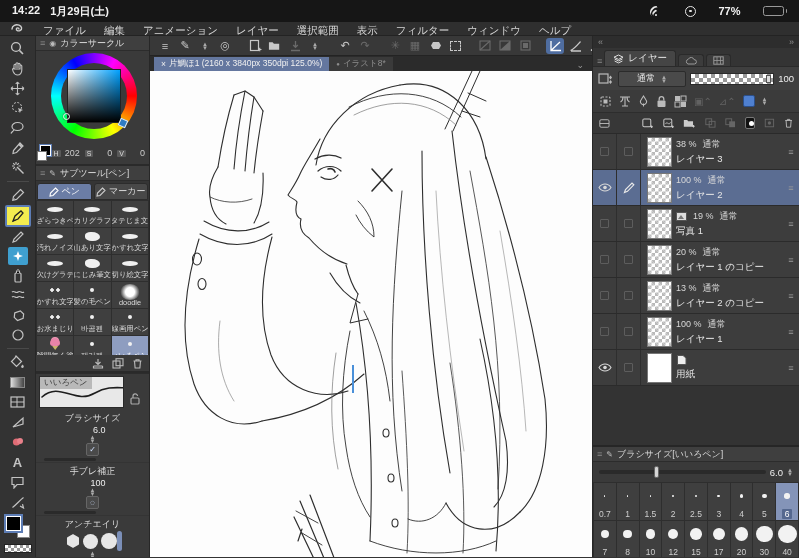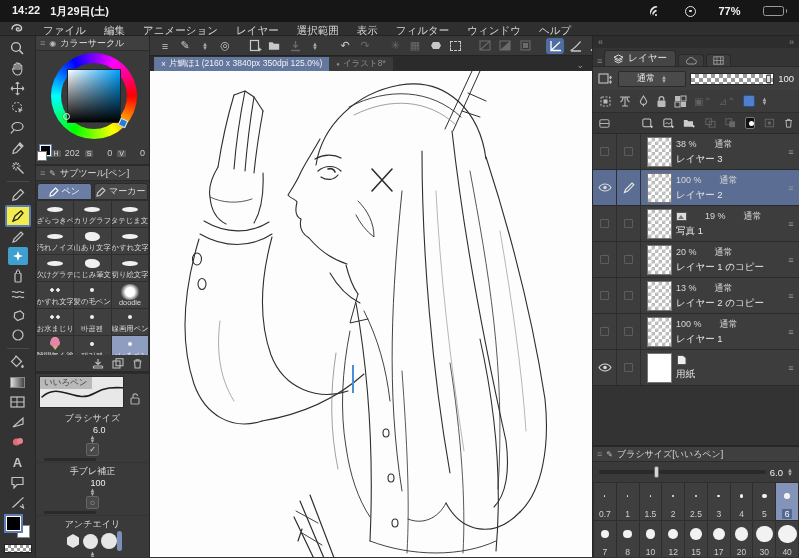--- a/index.html
+++ b/index.html
@@ -146,21 +146,21 @@
   .lrow { height:36px; display:flex; align-items:stretch; border-bottom:1px solid #2b2b2b; background:#3d3d3d; }
   .lrow.selected { background:#5b6d92; }
   .lrow .eyecol { width:24px; border-right:1px solid #2e2e2e; display:flex; align-items:center; justify-content:center; color:#cfcfcf; font-size:11px;}
   .lrow .pencol { width:24px; border-right:1px solid #2e2e2e; display:flex; align-items:center; justify-content:center;}
   .lrow .thumb { width:25px; height:30px; margin:3px 4px 3px 6px; border:1px solid #777; background:#fff; position:relative;}
   .lrow .thumb.checker { background:
       linear-gradient(45deg,#b9b9b9 25%,transparent 25%,transparent 75%,#b9b9b9 75%),
       linear-gradient(45deg,#b9b9b9 25%,transparent 25%,transparent 75%,#b9b9b9 75%);
     background-color:#fff; background-size:7px 7px; background-position:0 0,3.5px 3.5px;}
   .lrow .meta { flex:1; display:flex; flex-direction:column; justify-content:center; gap:2px; overflow:hidden;}
-  .lrow .meta .l1 { font-size:9px; color:#d8d8d8; display:flex; align-items:center; gap:18px;}
+  .lrow .meta .l1 { font-size:9px; color:#d8d8d8; display:flex; align-items:center; gap:6px;}
   .lrow .meta .l2 { font-size:9.5px; color:#e6e6e6; white-space:nowrap;}
   .lrow .grip2 { width:16px; display:flex; align-items:center; justify-content:center; color:#9a9a9a; font-size:9px;}
   .badgeico { width:11px; height:9px; background:#ddd; border:1px solid #555; position:relative; }
   .badgeico::after{content:""; position:absolute; left:1px; bottom:1px; border-left:3px solid transparent; border-right:3px solid transparent; border-bottom:4px solid #777;}
   
   .brushpanel { height:112px; border-top:2px solid #262626; display:flex; flex-direction:column; background:#3a3a3a;}
   .bs-sliderrow { height:20px; display:flex; align-items:center; gap:4px; padding:0 6px;}
   .bs-track { flex:1; height:4px; background:#2a2a2a; border-radius:2px; position:relative;}
   .bs-handle { position:absolute; left:33%; top:-4px; width:5px; height:12px; background:#d5d5d5; border:1px solid #666; border-radius:2px;}
   .bs-val { font-size:9.5px; color:#eee; }

